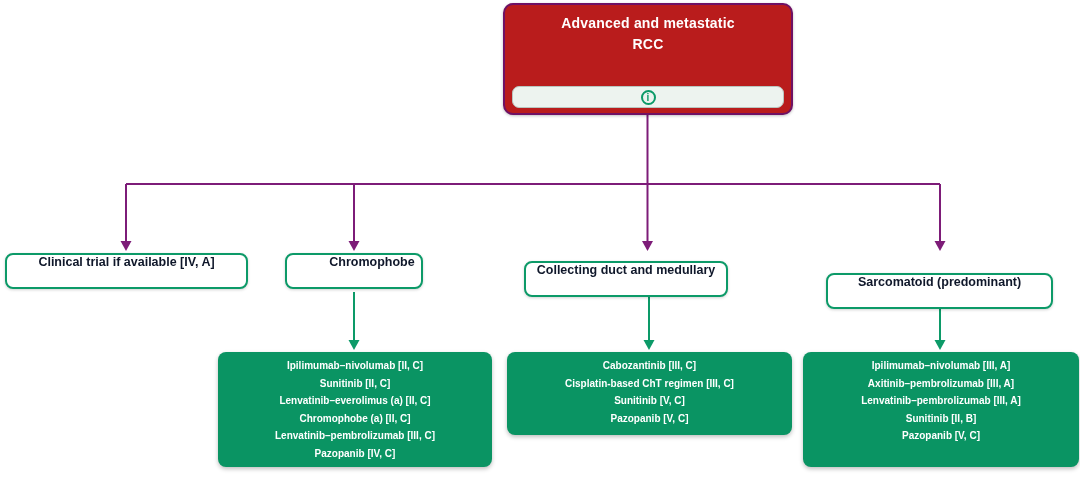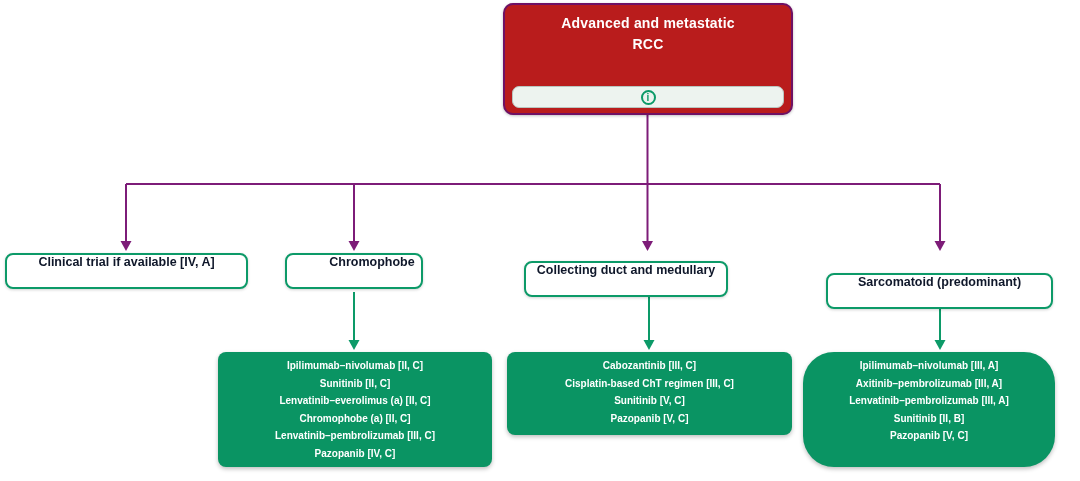--- a/index.html
+++ b/index.html
@@ -47,21 +47,21 @@
 
   
   .treat-node {
     position:absolute; top:352px; background:#0A9463; border-radius:8px;
     color:#ffffff; font-size:10px; line-height:17.5px; text-align:center;
     padding:5px 4px; box-sizing:border-box; white-space:nowrap;
     box-shadow:0 2px 4px rgba(0,0,0,.25);
   }
   #treat-chromophobe { left:218px; width:274px; height:115px; }
   #treat-collecting  { left:507px; width:285px; height:83px;  }
-  #treat-sarcomatoid { left:803px; width:252px; height:115px;border-radius:31px; }
+  #treat-sarcomatoid { left:803px; width:276px; height:115px; }
 </style>
 </head>
 <body>
 
 <div class="canvas">
 
   <svg class="connectors" width="1080" height="481" viewBox="0 0 1080 481">
 
     <g stroke="#7D1C78" stroke-width="2" fill="none">
       <path d="M647.5 114 V184"></path>

